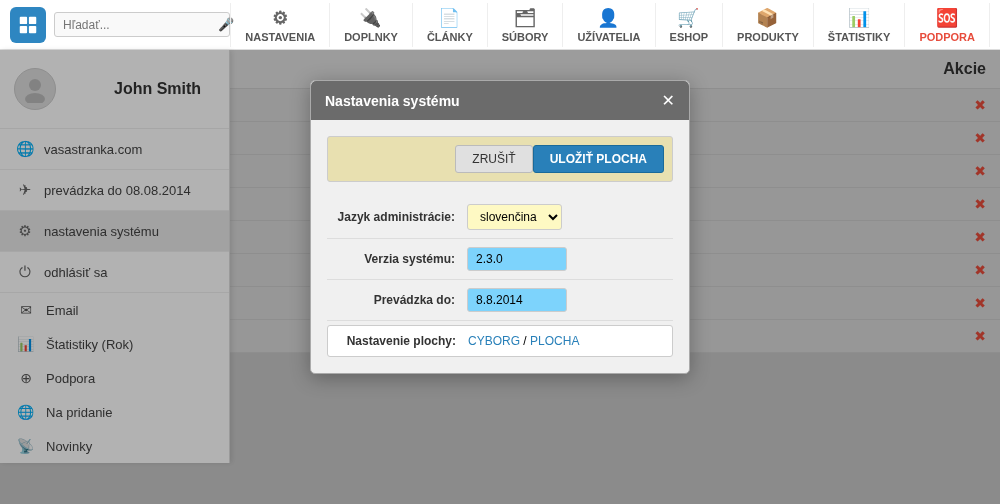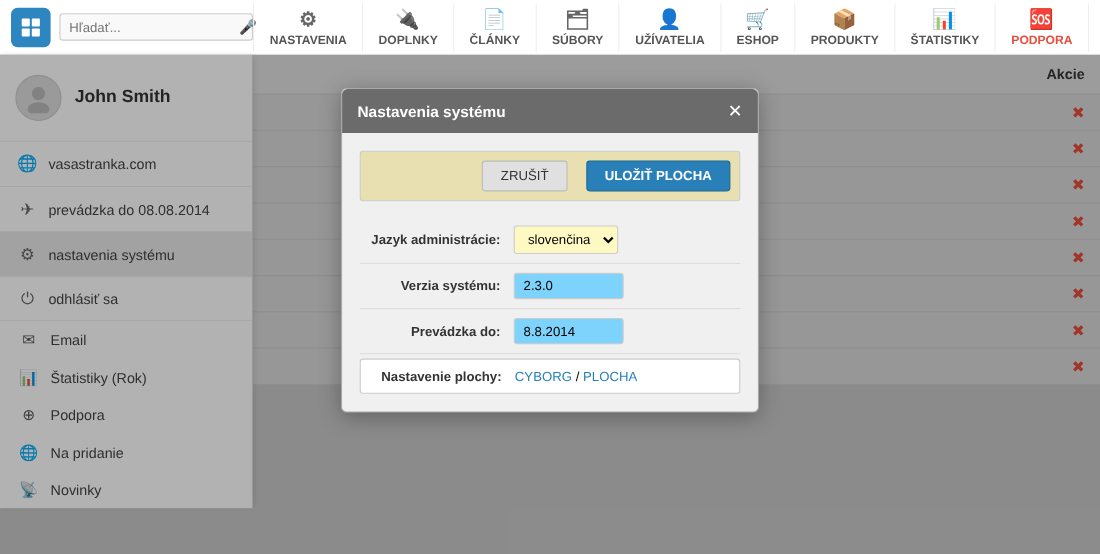--- a/index.html
+++ b/index.html
@@ -69,20 +69,21 @@
       background: #fff;
       border-right: 1px solid #ddd;
       z-index: 10;
       position: absolute;
       top: 0; left: 0;
       box-shadow: 2px 0 5px rgba(0,0,0,0.1);
     }
     .user-header {
       display: flex; align-items: center; padding: 18px 14px;
       border-bottom: 1px solid #eee;
+      gap: 46px;
     }
     .avatar {
       width: 42px; height: 42px; border-radius: 50%;
       background: #ddd; margin-right: 12px;
       display: flex; align-items: center; justify-content: center;
       color: #999; font-size: 20px; flex-shrink: 0;
       border: 1px solid #ccc;
     }
     .user-name { font-size: 16px; font-weight: bold; color: #333; }
 
@@ -114,21 +115,21 @@
       width: 100%;
       border-collapse: collapse;
     }
     .bg-table th {
       background: #e0e0e0;
       padding: 10px 14px;
       text-align: left;
       font-weight: bold;
       color: #333;
       border-bottom: 1px solid #ccc;
-      font-size: 13px;
+      font-size: 16px;
     }
     .bg-table th.right { text-align: right; }
     .bg-table td {
       padding: 8px 14px;
       border-bottom: 1px solid #ccc;
       background: #d8d8d8;
     }
     .bg-table td.right { text-align: right; }
     .x-icon { color: #e74c3c; font-size: 14px; }
 
@@ -165,21 +166,21 @@
       display: flex; align-items: center; justify-content: space-between;
       border-radius: 5px 5px 0 0;
       font-size: 14px; font-weight: bold;
     }
     .modal-close {
       cursor: pointer; font-size: 16px; color: #fff; background: none; border: none;
     }
     .modal-body { padding: 16px; }
 
     .modal-toolbar {
-      display: flex; justify-content: flex-end; gap: 17px;
+      display: flex; justify-content: flex-end; gap: 0;
       margin-bottom: 14px;
       background: #e8e0b0;
       padding: 8px;
       border: 1px solid #ccc;
       border-radius: 3px;
       align-items: center;
     }
     .btn-cancel {
       padding: 6px 16px;
       background: #e0e0e0;

